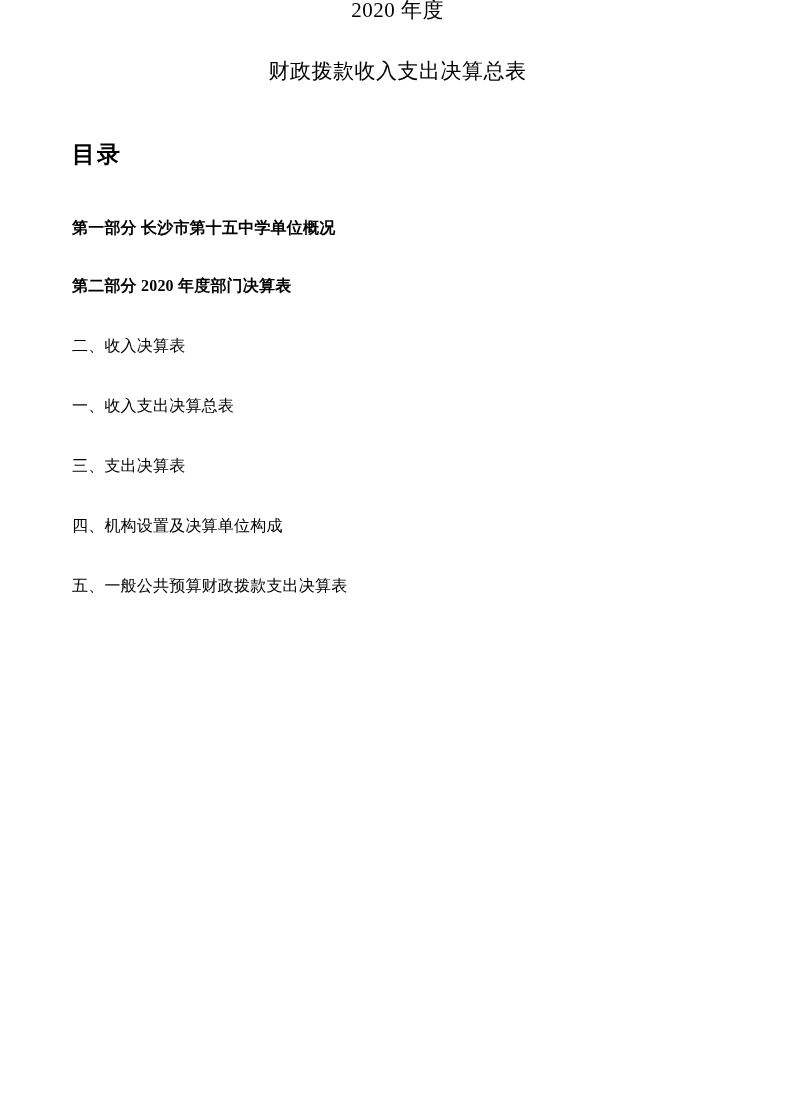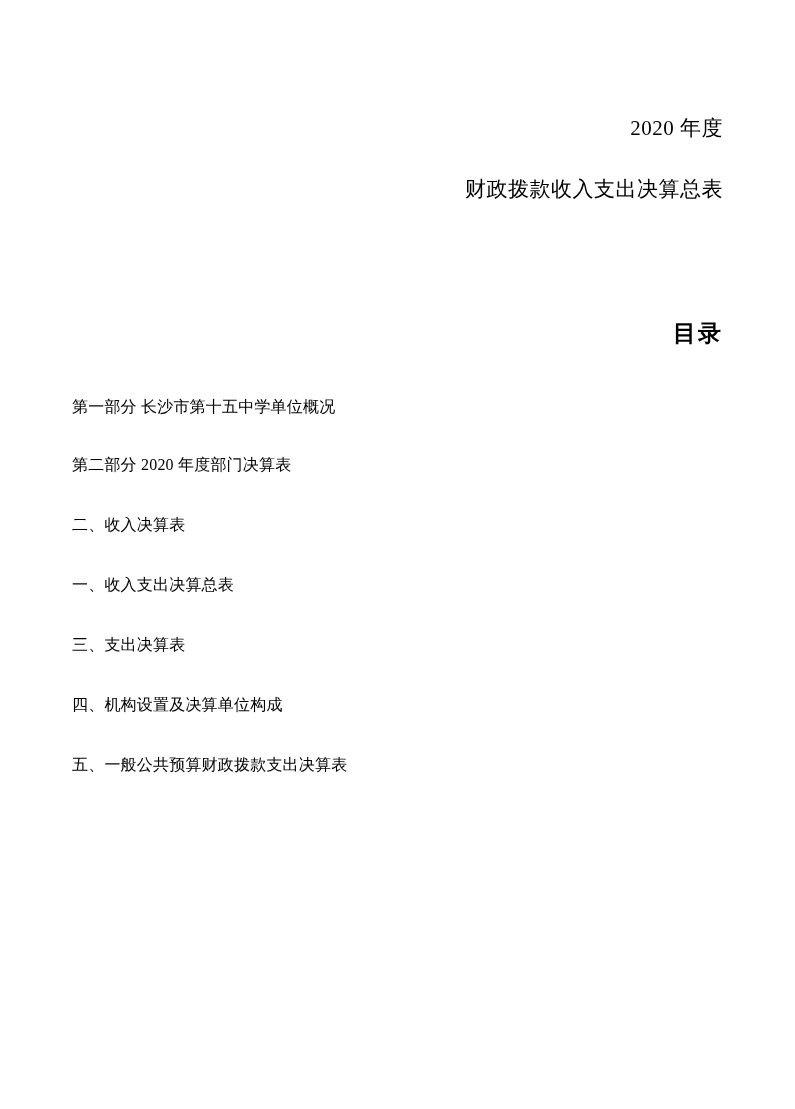--- a/index.html
+++ b/index.html
@@ -15,53 +15,52 @@
     position: relative;
     width: 795px;
     height: 1109px;
     margin: 0 auto;
     background: #ffffff;
     box-sizing: border-box;
     padding: 0 72px;
     overflow: hidden;
   }
   .title-block {
-    padding-top: 118px;
-    text-align: right;
+    text-align: center;
   }
   .title-line {
     font-size: 21px;
     line-height: 1.0;
     letter-spacing: 0.5px;
     font-weight: 400;
     font-family: "Liberation Serif", "DejaVu Serif", serif;
   }
   .title-line.second {
     margin-top: 40px;
   }
   .toc-heading {
-    text-align: right;
+    text-align: left;
     font-size: 23px;
     font-weight: bold;
-    margin-top: 118px;
+    margin-top: 57px;
     letter-spacing: 2px;
     font-family: "Liberation Serif", "DejaVu Serif", serif;
   }
   .toc-list {
     margin-top: 30px;
   }
   .toc-item {
     font-size: 16px;
     line-height: 1.0;
     margin-bottom: 0;
     padding: 0;
     letter-spacing: 0.2px;
   }
   .toc-item.part {
-    font-weight: normal;
+    font-weight: bold;
     font-size: 16px;
   }
   .row-h {
     height: 60px;
     display: flex;
     align-items: center;
   }
   .row-h.first {
     height: 56px;
   }

